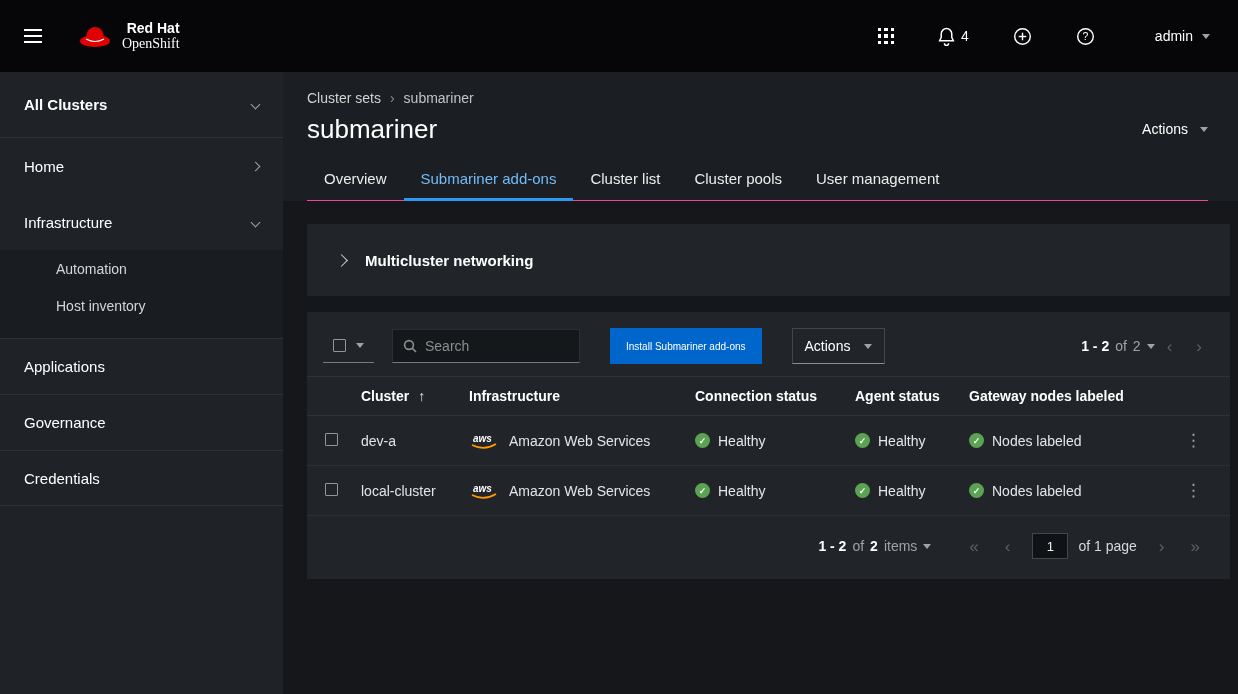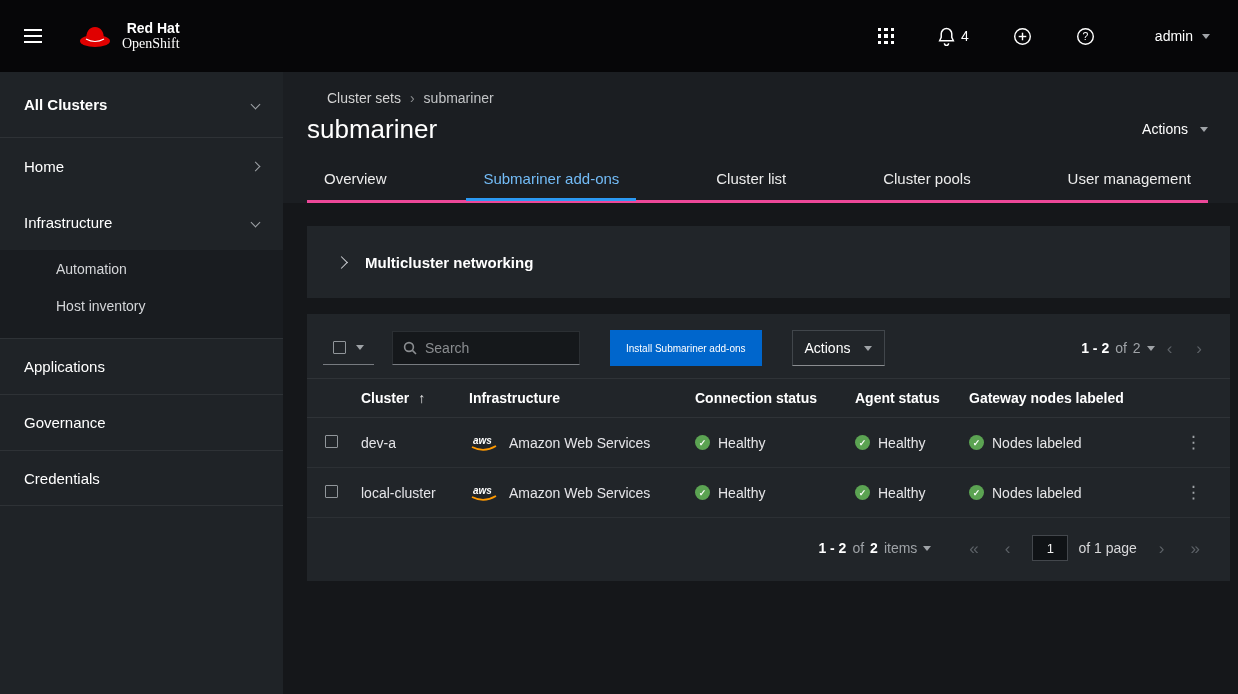--- a/index.html
+++ b/index.html
@@ -40,28 +40,28 @@
   .subnav { background:#191c20; padding-bottom:14px; }
   .subnav-item { position:relative; height:37px; display:flex; align-items:center; padding-left:56px; font-size:14px; color:#d4d6d9; cursor:pointer; }
   .subnav-item.active { background:#272b31; color:#fff; }
   .subnav-item.active::before { content:""; position:absolute; left:14px; top:0; bottom:0; width:3px; background:#2b9af3; }
   .group-item { border-top:1px solid #2e3236; }
   .group-item.last { border-bottom:1px solid #2e3236; }
 
   
   .main { flex:1; display:flex; flex-direction:column; overflow:hidden; }
   .page-header { background:#1b1e22; padding:18px 30px 0 24px; }
-  .breadcrumb { font-size:14px; display:flex; align-items:center; gap:9px;margin-left:20px; }
+  .breadcrumb { font-size:14px; display:flex; align-items:center; gap:9px; }
   .crumb-link { color:#d2d2d2; cursor:pointer; }
   .crumb-sep { color:#8a8d90; }
   .crumb-current { color:#c2c4c6; }
   .title-row { display:flex; align-items:center; justify-content:space-between; margin-top:8px; }
   .page-title { font-size:26px; font-weight:400; color:#fff; line-height:30px; }
   .actions-dd { background:none; border:none; color:#fff; font-size:14px; display:flex; align-items:center; gap:12px; cursor:pointer; }
-  .tabs { display:flex; margin-top:16px; border-bottom:3px solid #ec4899; padding-left:0;justify-content:space-between; }
+  .tabs { display:flex; margin-top:16px; border-bottom:1px solid #ec4899; padding-left:0; }
   .tab { padding:10px 17px 13px; font-size:15px; color:#ececec; position:relative; cursor:pointer; white-space:nowrap; }
   .tab.active { color:#73bcf7; }
   .tab.active::after { content:""; position:absolute; left:0; right:0; bottom:-1px; height:3px; background:#2b9af3; }
 
   .content { padding:23px 8px 0 24px; flex:1; overflow:hidden; }
   .card { background:#212529; width:923px; }
   .expand-card { height:72px; display:flex; align-items:center; gap:19px; padding:0 24px 0 30px; margin-bottom:16px; cursor:pointer; }
   .expand-title { font-size:15px; font-weight:700; color:#fff; }
 
   

